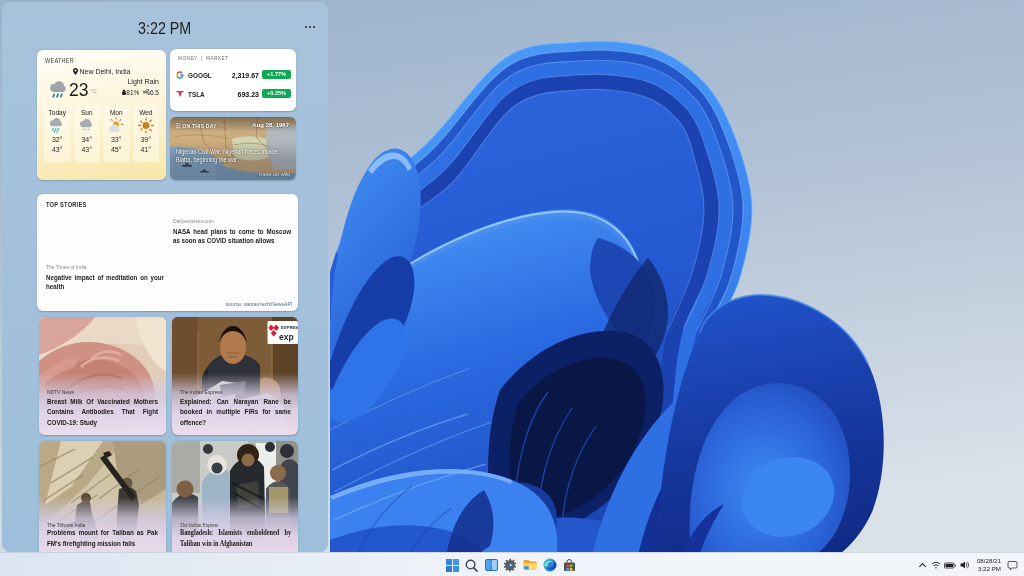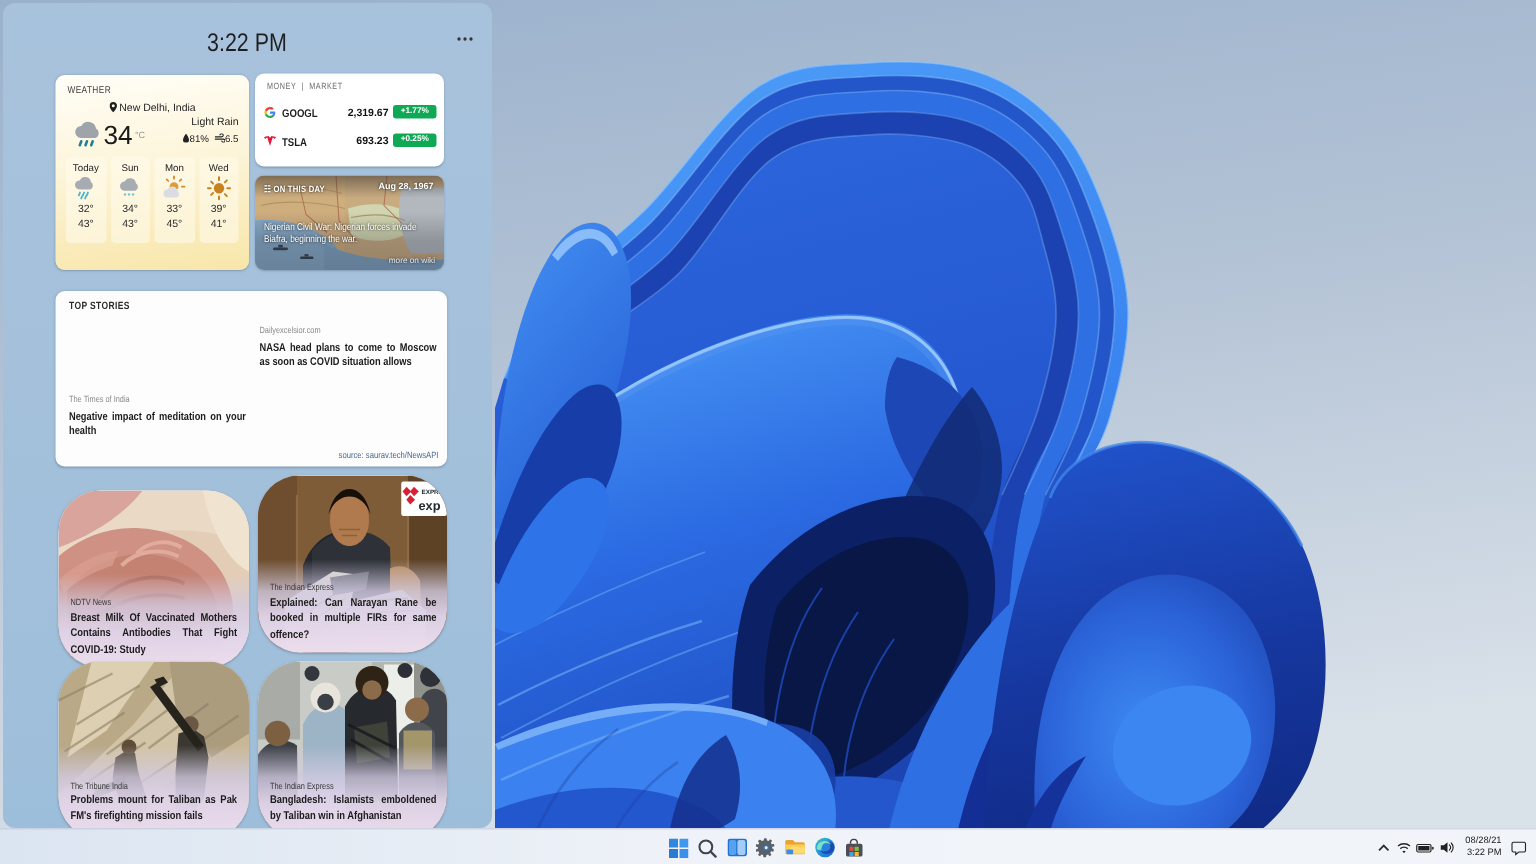--- a/index.html
+++ b/index.html
@@ -45,30 +45,30 @@
   .otdt { position:absolute; left:6px; width:141px; top:31px; font-size:6.6px; color:#fff; line-height:8.2px; text-shadow:0 0 2px rgba(0,0,0,.9); transform:scaleX(0.835); transform-origin:0 0; }
   .otdw { position:absolute; right:6px; bottom:3.5px; font-size:5.5px; color:rgba(255,255,255,.85); text-shadow:0 0 2px rgba(0,0,0,.8); }
   
   #stories { left:35px; top:192px; width:261px; height:117px; background:#fdfdfe; }
   .sth { position:absolute; left:9px; top:6.5px; font-size:7px; font-weight:bold; color:#2b2b2b; letter-spacing:.3px; transform:scaleX(0.81); transform-origin:0 0; }
   .stcol { position:absolute; width:143px; }
   .stsrc { font-size:6px; color:#8a8a8a; margin-bottom:2.5px; transform:scaleX(0.82); transform-origin:0 0; }
   .sthl { font-size:7.5px; font-weight:bold; color:#1c1c1c; line-height:9.8px; text-align:justify; width:143px; transform:scaleX(0.825); transform-origin:0 0; }
   .stft { position:absolute; right:6px; bottom:4px; font-size:6px; color:#49698f; transform:scaleX(0.85); transform-origin:100% 0; }
   
-  .ncard { position:absolute; width:127px; height:118px;border-radius:28px; }
+  .ncard { position:absolute; width:127px; height:118px; }
   .nimg { position:absolute; left:0; top:0; width:100%; height:100%; }
   .nfade { position:absolute; left:0; right:0; bottom:0; height:62px;
     background:linear-gradient(180deg, rgba(208,200,224,0) 0%, rgba(210,203,226,.8) 34%, rgba(224,212,233,.97) 62%, rgba(236,221,236,1) 100%); }
   .nsrc { position:absolute; left:8px; font-size:6px; color:#3a3a3a; transform:scaleX(0.82); transform-origin:0 0; }
   .nhl { position:absolute; left:8px; width:133px; font-size:7.5px; font-weight:bold; color:#1b1b1b; line-height:10.3px; text-align:justify; transform:scaleX(0.835); transform-origin:0 100%; }
-  #n1 { left:37px; top:325px; }
+  #n1 { left:37px; top:315px; }
   #n2 { left:170px; top:315px; width:126px; }
   #n3 { left:37px; top:439px; height:118px; }
-  #n4 { left:170px; top:439px; width:126px; height:118px; }
+  #n4 { left:170px; top:439px; width:126px; height:118px;font-family:Liberation Serif, serif; }
   
   #taskbar { position:absolute; left:0; bottom:0; width:1024px; height:24px;
     background:linear-gradient(90deg,#dbe5f1 0%,#e7edf5 28%,#eff2f8 45%,#f1f4f9 70%,#f1f4f9 100%);
     border-top:0.5px solid rgba(180,190,205,.5); }
   #ticons { position:absolute; left:444px; top:4px; height:16px; display:flex; gap:3.5px; }
   .tic { width:16px; height:16px; display:flex; align-items:center; justify-content:center; }
   #tray { position:absolute; right:3px; top:0; height:24px; display:flex; align-items:center; }
   #trdate { font-size:6.2px; color:#1c1c1c; text-align:right; line-height:7.6px; margin:0 6px 0 5px; }
 </style>
 </head>
@@ -175,21 +175,21 @@
     <div class="wxh">WEATHER</div>
     <div class="wxloc"><svg width="5" height="7" viewBox="0 0 10 14" style="vertical-align:-1px">
             <path d="M5 0C2.2 0 0 2.2 0 5c0 3.7 5 9 5 9s5-5.3 5-9C10 2.2 7.8 0 5 0zm0 7A2 2 0 115 3a2 2 0 010 4z" fill="#1f1f1f"></path>
           </svg> New Delhi, India</div>
     <svg class="wxic" width="22" height="20" viewBox="0 0 22 20">
       <path d="M6 12a4 4 0 01.3-8A5.2 5.2 0 0116 5.6 3.6 3.6 0 0115.6 12z" fill="#9fa4ab"></path>
       <g fill="#1f7f96">
             <path d="M6.2 14.2l-1 2.6M10 14.2l-1 2.6M13.8 14.2l-1 2.6" stroke="#1f7f96" stroke-width="1.7" stroke-linecap="round"></path>
           </g>
     </svg>
-    <div class="wxtemp">34</div>
+    <div class="wxtemp">23</div>
     <div class="wxdeg">°C</div>
     <div class="wxcond">Light Rain</div>
     <div class="wxstats"><svg width="4" height="6" viewBox="0 0 8 12" style="vertical-align:-0.5px">
             <path d="M4 0C4 0 8 5.5 8 8.5a4 4 0 11-8 0C0 5.5 4 0 4 0z" fill="#222"></path>
           </svg>81% &nbsp;<svg width="7" height="6" viewBox="0 0 14 12" style="vertical-align:-0.5px">
             <path d="M1 4.5h8.5a2.2 2.2 0 10-2.2-2.7M1 7.5h11a2.2 2.2 0 11-2.2 2.7" stroke="#222" stroke-width="1.5" fill="none" stroke-linecap="round"></path>
           </svg>6.5</div>
     <div class="wxcols">
       <div class="wxcol">
             <div class="d">Today</div>

